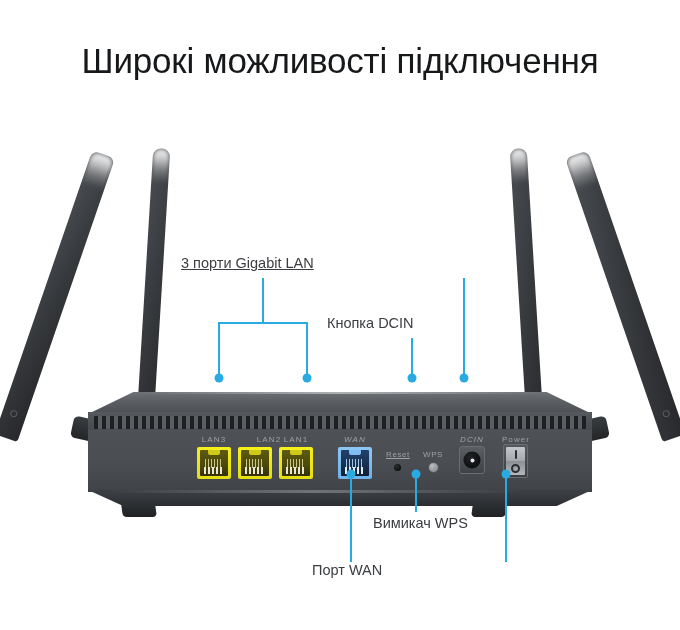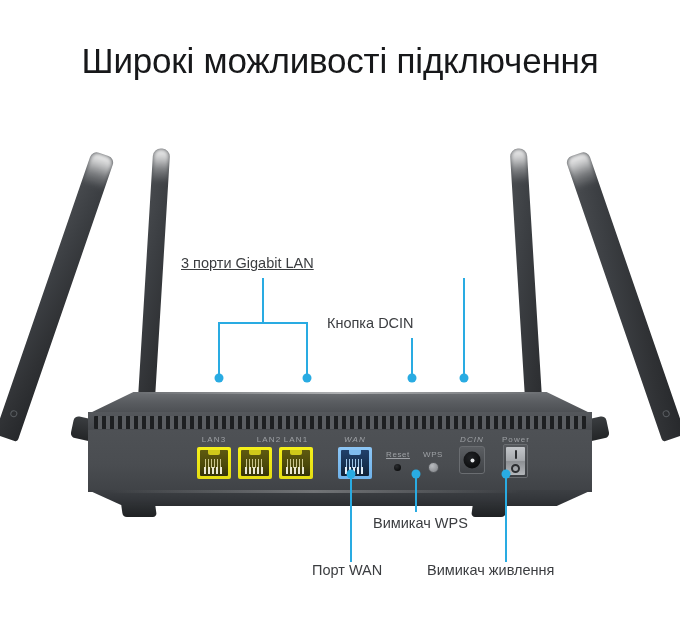--- a/index.html
+++ b/index.html
@@ -370,16 +370,15 @@
     <div class="cdot" style="left:416px; top:324px;"></div>
     <div class="cline v" style="left:415px; top:326px; height:36px;"></div>
     <div class="callout-text" style="left:373px; top:365px;">Вимикач WPS</div>
 
     <div class="cdot" style="left:351px; top:324px;"></div>
     <div class="cline v" style="left:350px; top:326px; height:86px;"></div>
     <div class="callout-text" style="left:312px; top:412px;">Порт WAN</div>
 
     <div class="cdot" style="left:506px; top:324px;"></div>
     <div class="cline v" style="left:505px; top:326px; height:86px;"></div>
-    <div class="callout-text" style="left:427px; top:412px;">Вимикач живлення</div>
 
   </div>
 </div>
 
 </body></html>

